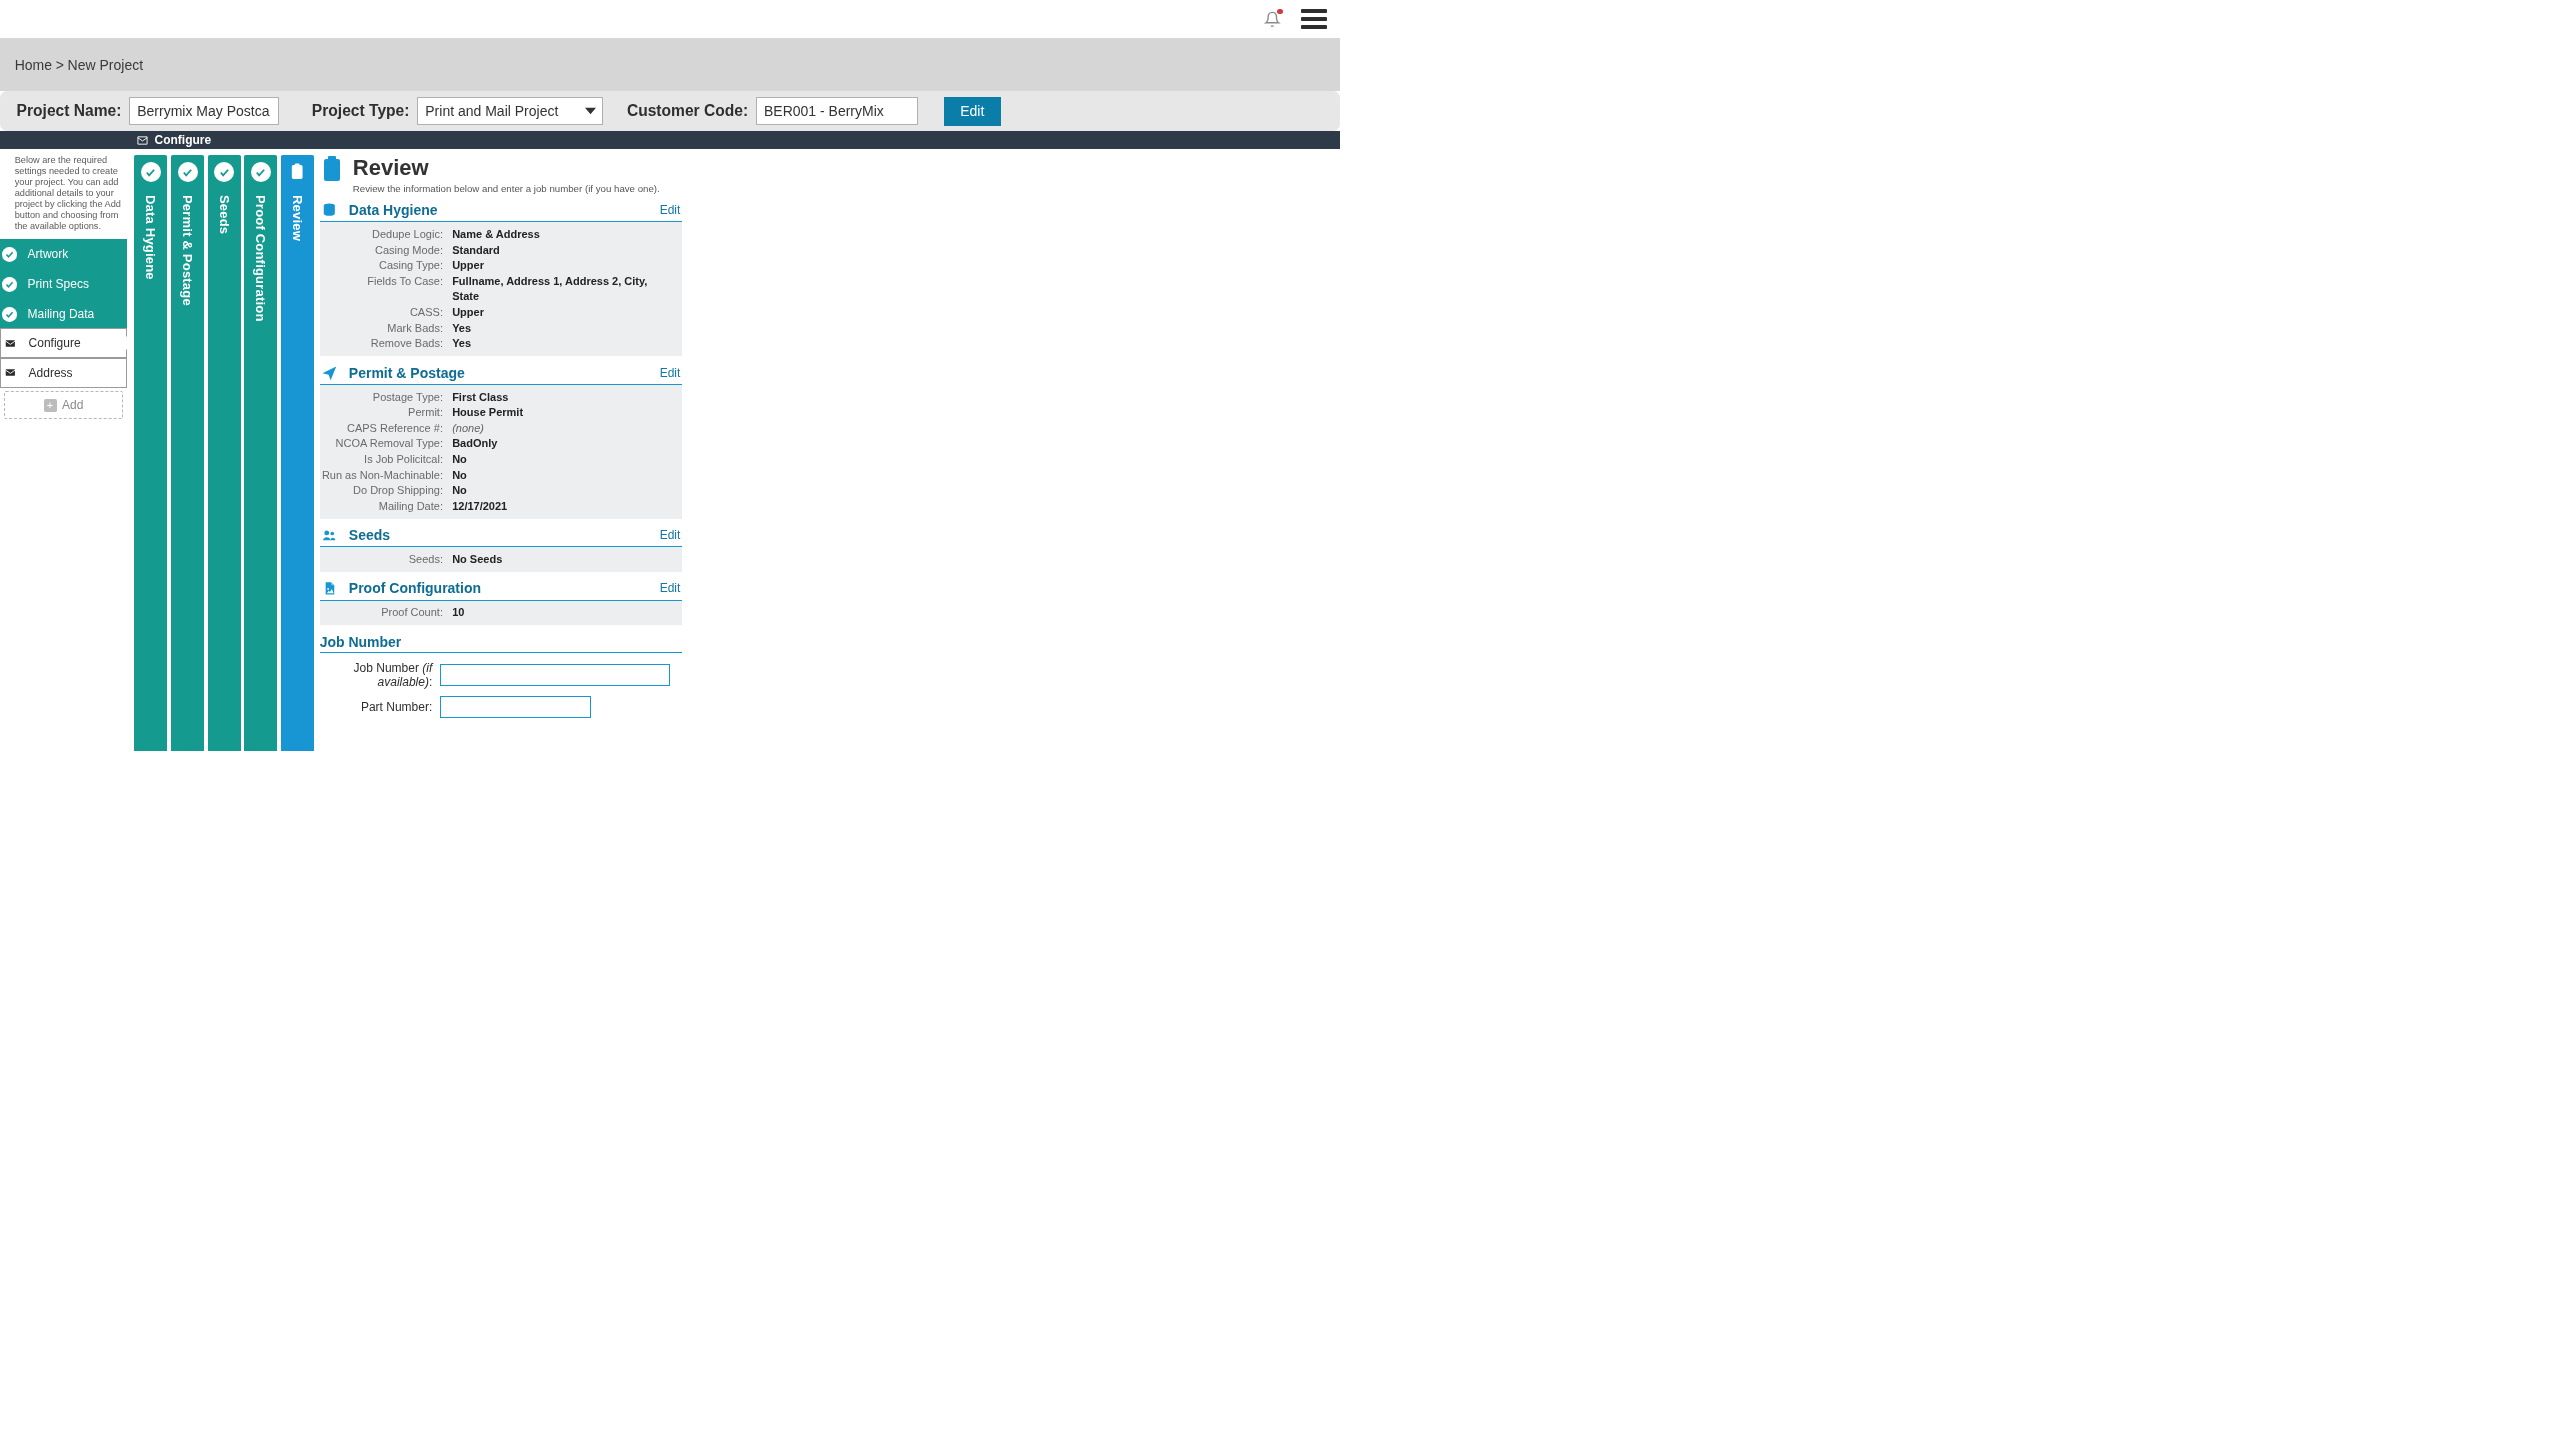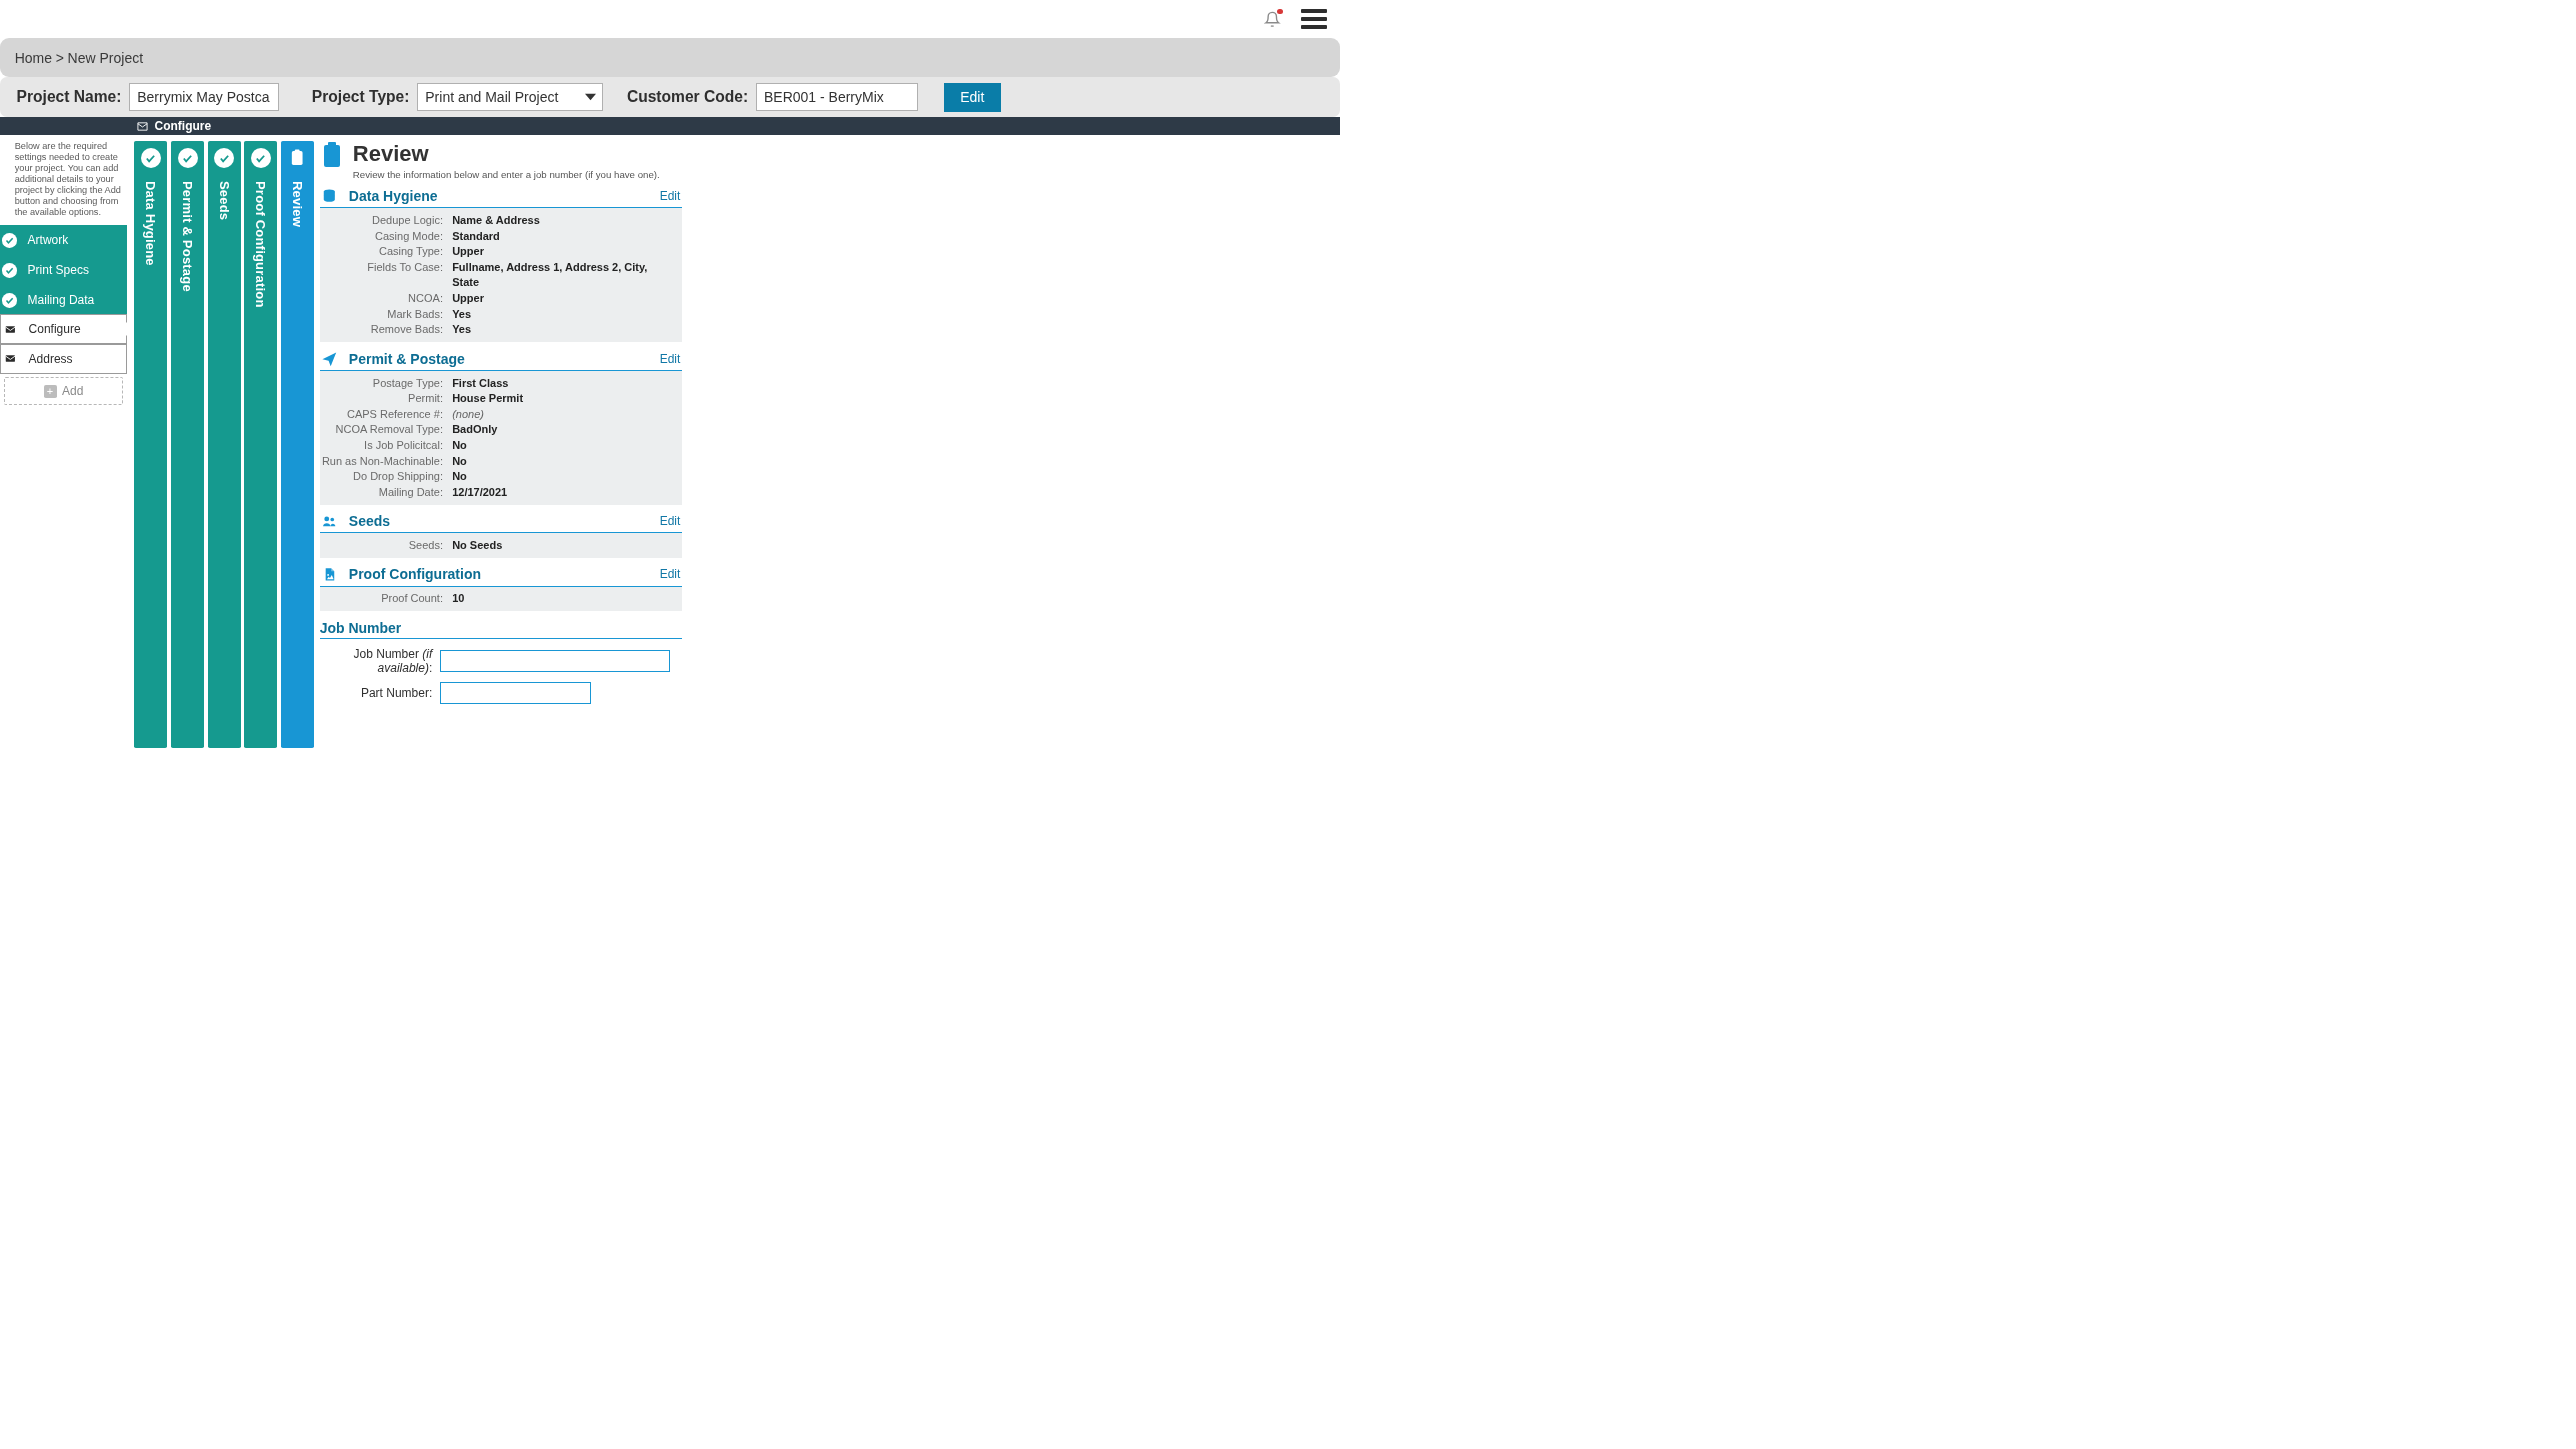--- a/index.html
+++ b/index.html
@@ -4,21 +4,21 @@
 <style>
   * { box-sizing: border-box; margin: 0; padding: 0; }
   html, body { width: 1340px; height: 751px; font-family: "Segoe UI", Arial, sans-serif; background:#fff; color:#2f2f2f; overflow:hidden; }
   
   .topbar { height:38px; background:#fff; display:flex; align-items:center; justify-content:flex-end; padding:0 13px; }
   .topbar .bell { position:relative; margin-right:20px; color:#7a7a7a; cursor:pointer; }
   .topbar .bell .dot { position:absolute; top:-1.8px; right:-1.8px; width:5.5px; height:5.5px; background:#d73838; border-radius:50%; }
   .topbar .hamburger { width:26px; height:20px; display:flex; flex-direction:column; justify-content:space-between; cursor:pointer; }
   .topbar .hamburger div { height:3.7px; background:#2e2e2e; border-radius:0.9px; }
   
-  .breadcrumb-bar { height:39px; background:#d6d6d6; display:flex; align-items:center; padding:0 14.7px; font-size:14px; color:#3a3a3a;border-radius:9px; }
+  .breadcrumb-bar { height:53px; background:#d6d6d6; display:flex; align-items:center; padding:0 14.7px; font-size:14px; color:#3a3a3a; }
   .breadcrumb-bar a { color:#3a3a3a; text-decoration:none; }
   .breadcrumb-bar span.sep { margin:0 3.7px; }
   
   .project-header { height:40px; background:#e7e7e7; display:flex; align-items:center; padding:0 16.6px; gap:0; font-size:15.6px;border-radius:7px; }
   .ph-group { display:flex; align-items:center; }
   .ph-label { font-weight:700; margin-right:7.4px; }
   input.ph-input, .ph-select { height:28px; border:0.9px solid #b0b0b0; background:#fff; padding:0 7.4px; font-size:14px; color:#333; }
   #projname { width:150px; }
   #projtype-wrap { position:relative; }
   #projtype { width:186px; padding-right:24px;}
@@ -288,21 +288,21 @@
               </div>
             <div class="row">
                 <div class="k">Casing Type</div>
                 <div class="v">Upper</div>
               </div>
             <div class="row">
                 <div class="k">Fields To Case</div>
                 <div class="v">Fullname, Address 1, Address 2, City, State</div>
               </div>
             <div class="row">
-                <div class="k">NCOA</div>
+                <div class="k">CASS</div>
                 <div class="v">Upper</div>
               </div>
             <div class="row">
                 <div class="k">Mark Bads</div>
                 <div class="v">Yes</div>
               </div>
             <div class="row">
                 <div class="k">Remove Bads</div>
                 <div class="v">Yes</div>
               </div>

